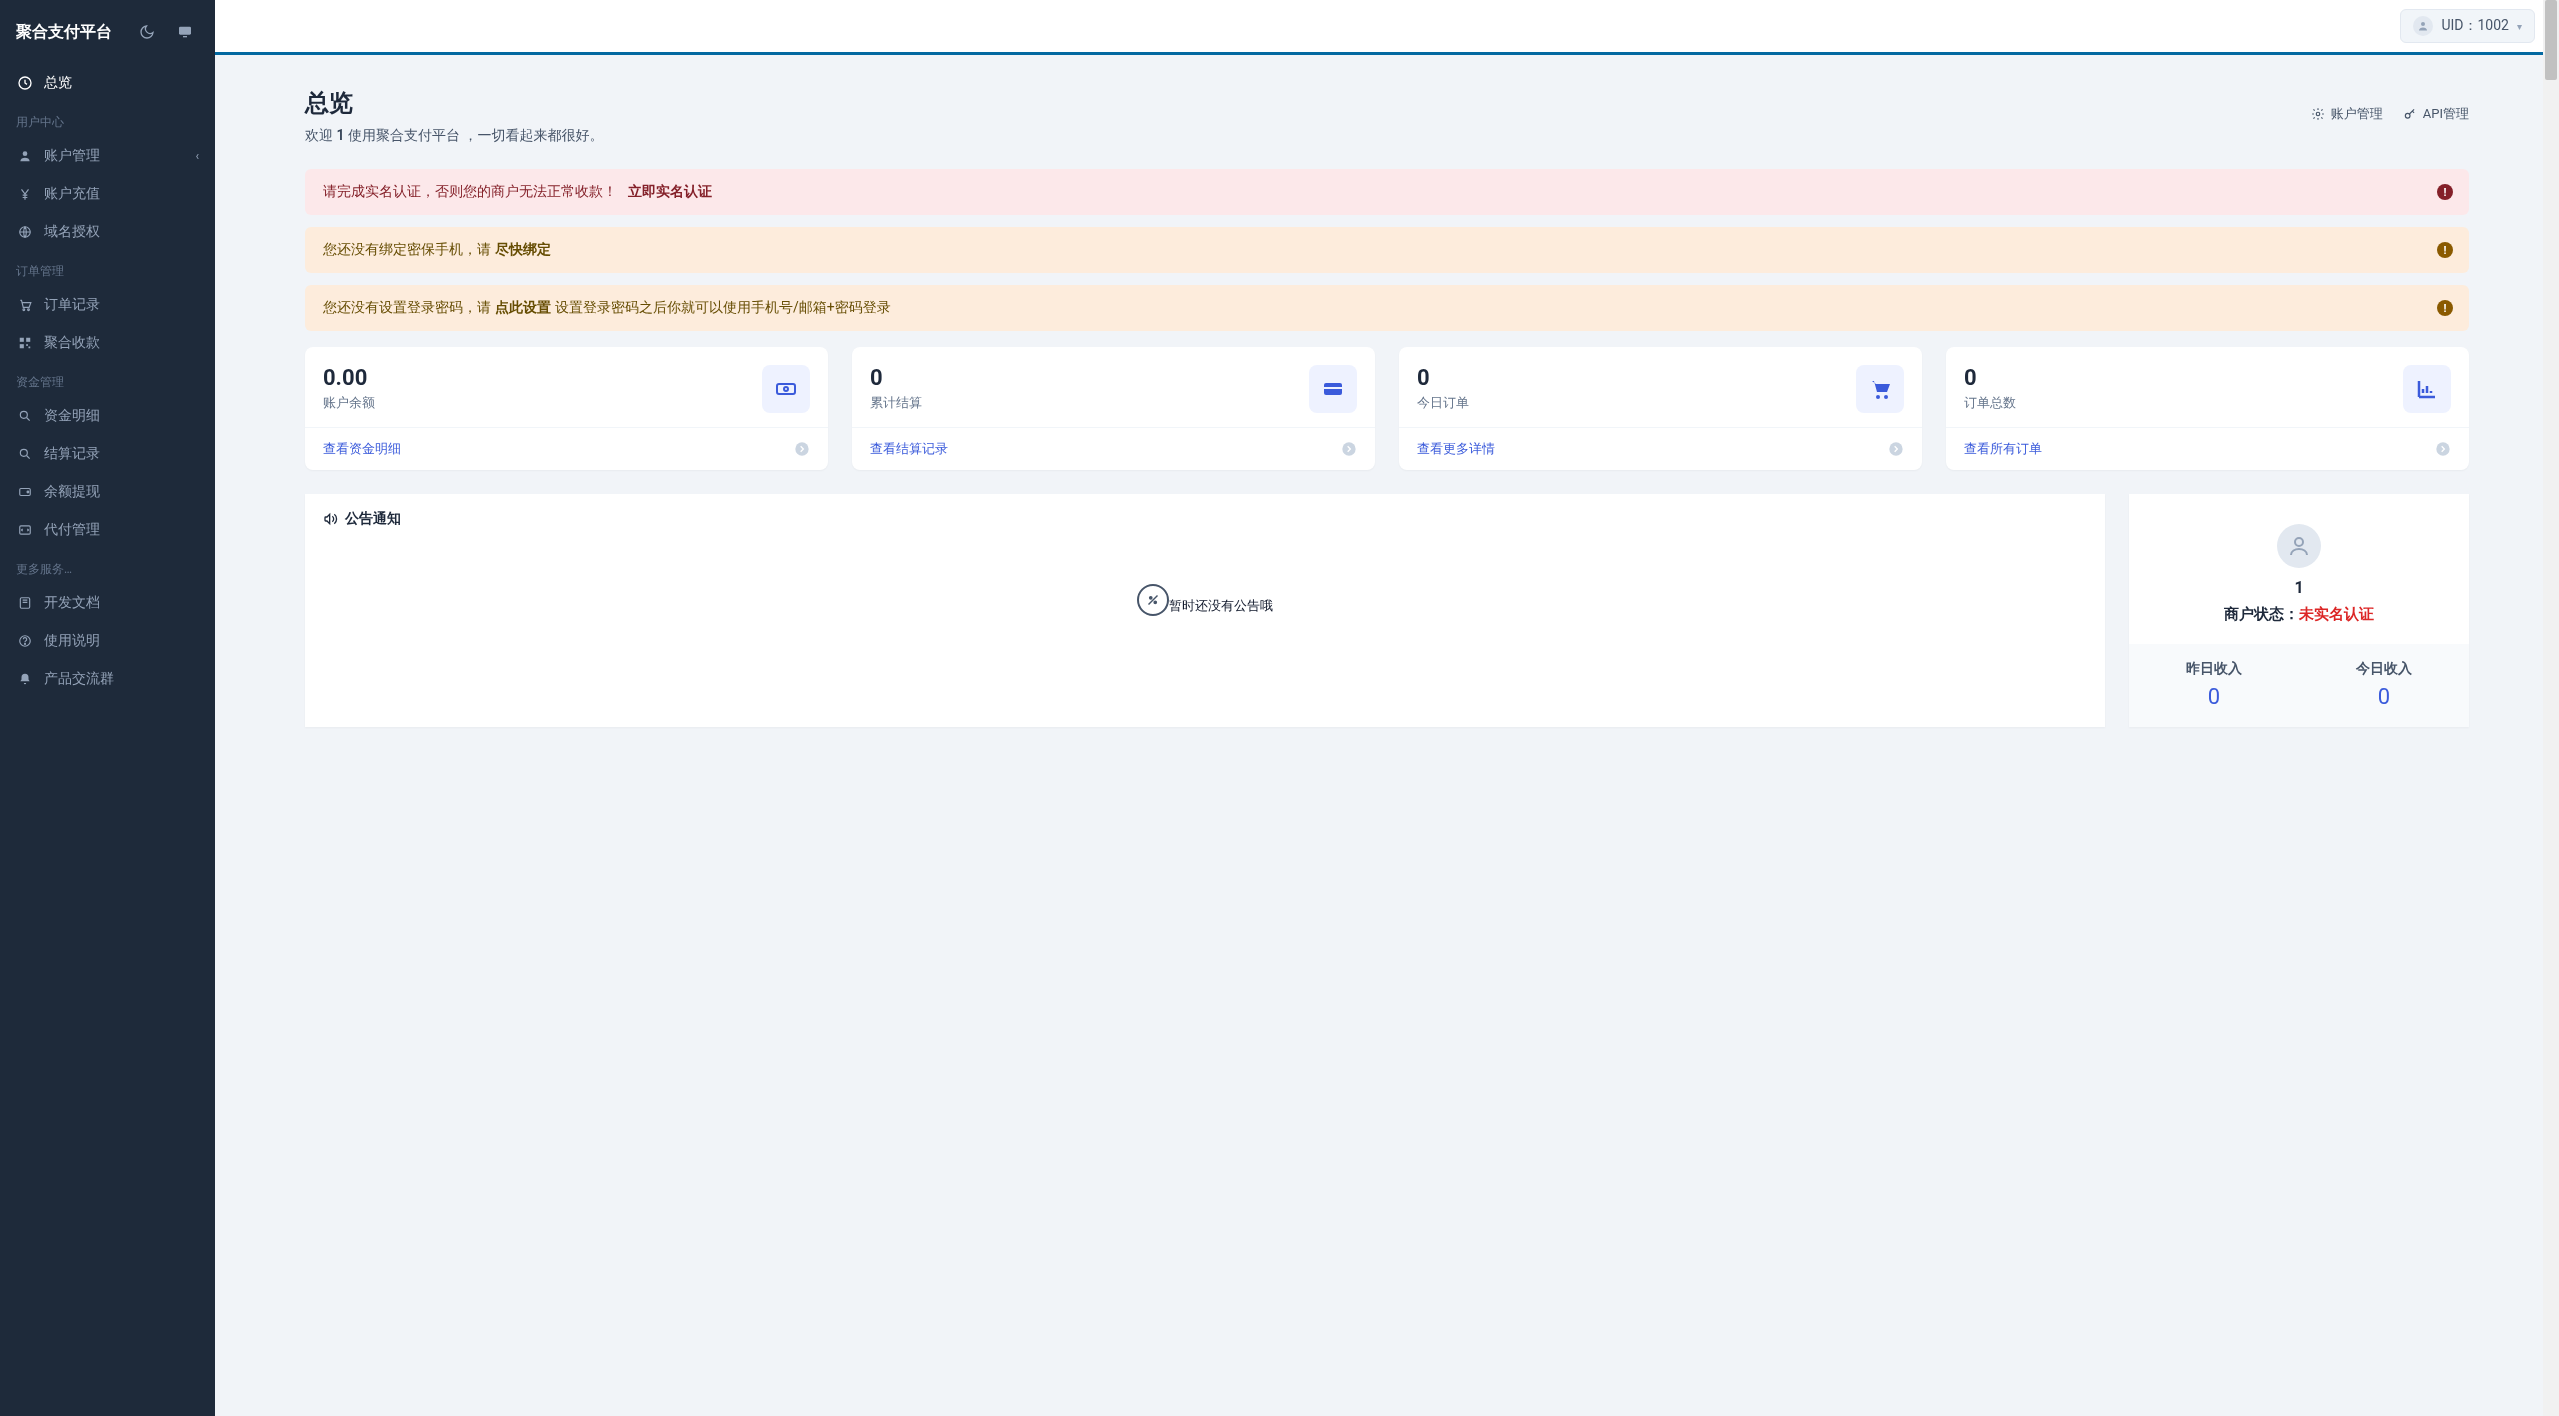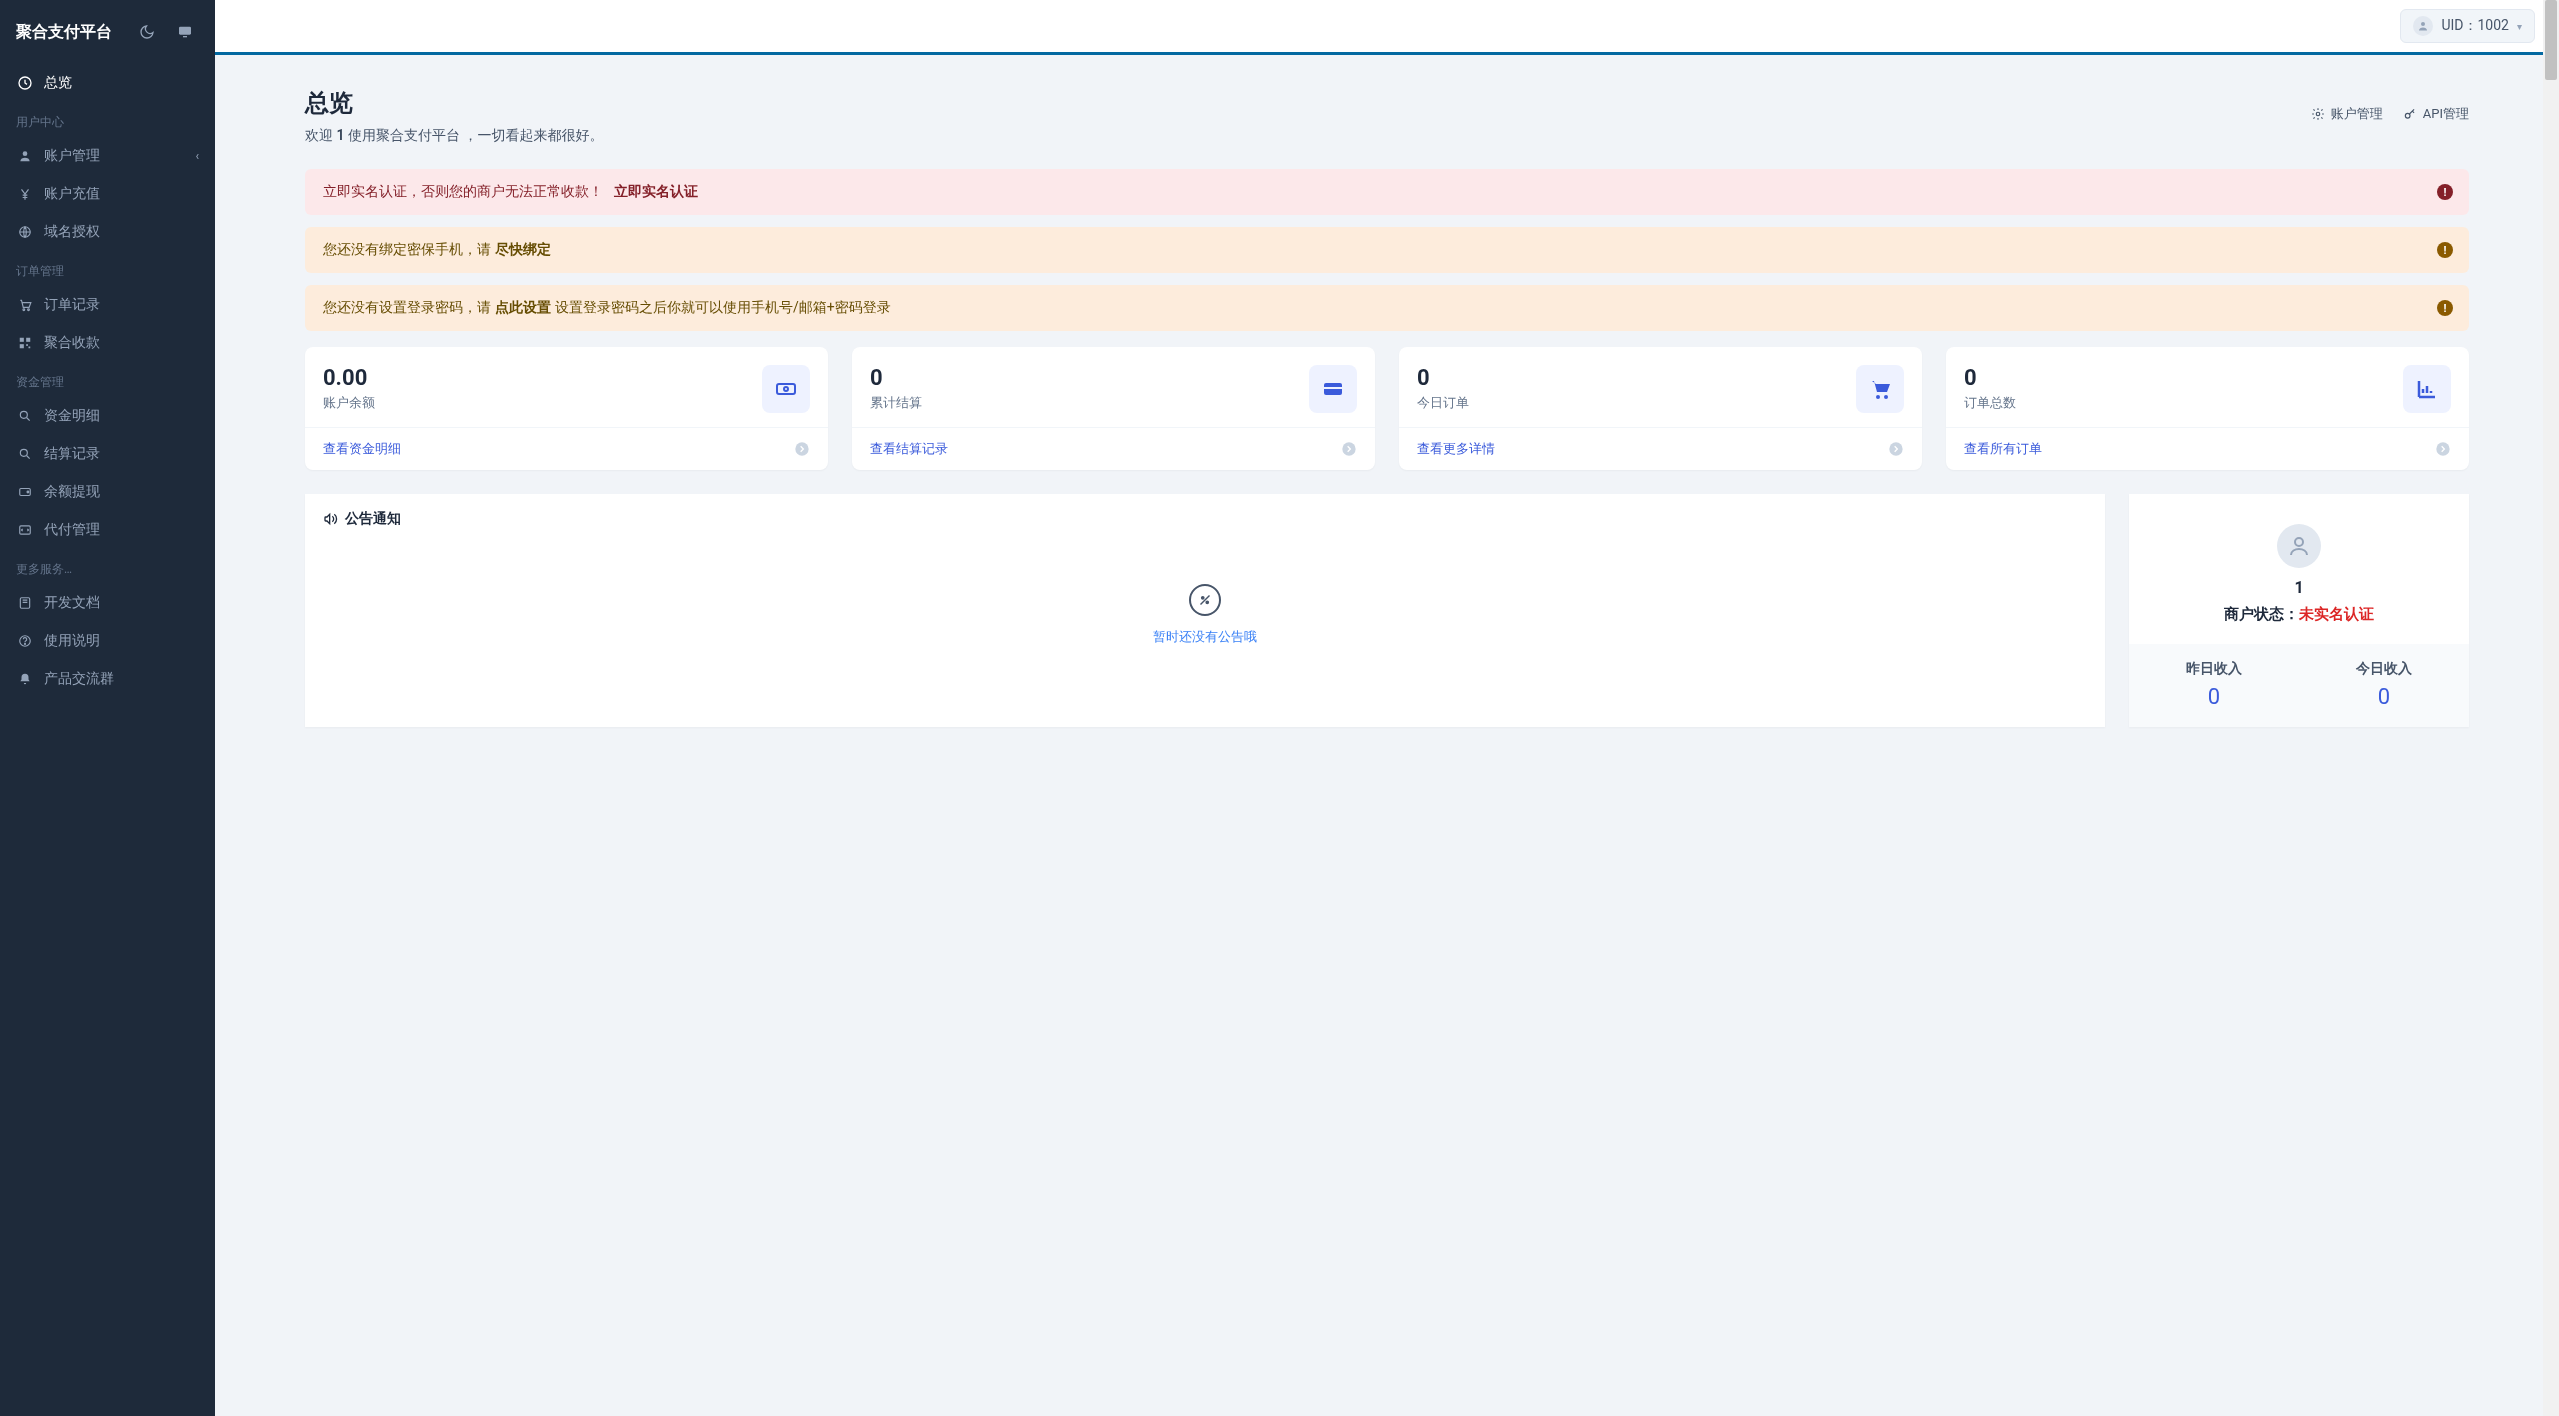--- a/index.html
+++ b/index.html
@@ -52,21 +52,21 @@
 .stat-label { font-size: 13px; color: #64748b; margin-top: 4px; }
 .stat-icon-box { width: 48px; height: 48px; border-radius: 8px; background: #eef2ff; display: flex; align-items: center; justify-content: center; color: #3b5bdb; }
 .stat-footer { border-top: 1px solid #f1f5f9; padding: 12px 18px; display: flex; justify-content: space-between; align-items: center; cursor: pointer; }
 .stat-footer .link { color: #3b5bdb; font-size: 13px; }
 .stat-footer .arrow { color: #cbd5e1; }
 
 
 .bottom-row { display: grid; grid-template-columns: 1fr 340px; gap: 24px; }
 .panel { background: #fff; border-radius: 0; box-shadow: 0 1px 2px rgba(0,0,0,0.04); }
 .panel-header { padding: 16px 18px; font-weight: 700; display: flex; align-items: center; gap: 6px; }
-.notice-body { padding: 40px 18px 80px; display: flex; flex-direction: column; align-items: center; justify-content: center; color: #3b82f6; }
+.notice-body { padding: 40px 18px 80px; display: flex; align-items: center; justify-content: center; color: #0f172a; }
 .notice-body .notice-icon { width: 32px; height: 32px; border: 2px solid #475569; border-radius: 50%; display: flex; align-items: center; justify-content: center; margin-bottom: 12px; position: relative; color: #475569; }
 .notice-body .notice-text { font-size: 13px; }
 
 .merchant-panel { display: flex; flex-direction: column; }
 .merchant-top { padding: 30px 18px 20px; text-align: center; }
 .merchant-avatar { width: 44px; height: 44px; border-radius: 50%; background: #e2e8f0; margin: 0 auto 10px; display: flex; align-items: center; justify-content: center; color: #94a3b8; }
 .merchant-name { font-weight: 700; font-size: 16px; margin-bottom: 8px; }
 .merchant-status-row { font-weight: 700; font-size: 15px; }
 .merchant-status-val { color: #dc2626; }
 .merchant-bottom { background: #f8fafc; display: grid; grid-template-columns: 1fr 1fr; padding: 16px 0 18px; }
@@ -267,21 +267,21 @@
                   <circle cx="8" cy="15" r="4"></circle>
                   <path d="M11 12l8-8M16 7l3 3"></path>
                 </svg>
               </span>
             <span>API管理</span>
           </div>
         </div>
       </div>
 
       <div class="alert alert-danger">
-        <span>立即实名认证，否则您的商户无法正常收款！</span>&nbsp;&nbsp;
+        <span>请完成实名认证，否则您的商户无法正常收款！</span>&nbsp;&nbsp;
         <span class="alert-link">立即实名认证</span>
         <span class="alert-icon">!</span>
       </div>
       <div class="alert alert-warning">
         <span>您还没有绑定密保手机，请 </span>
         <span class="alert-link">尽快绑定</span>
         <span class="alert-icon">!</span>
       </div>
       <div class="alert alert-warning">
         <span>您还没有设置登录密码，请 </span>

